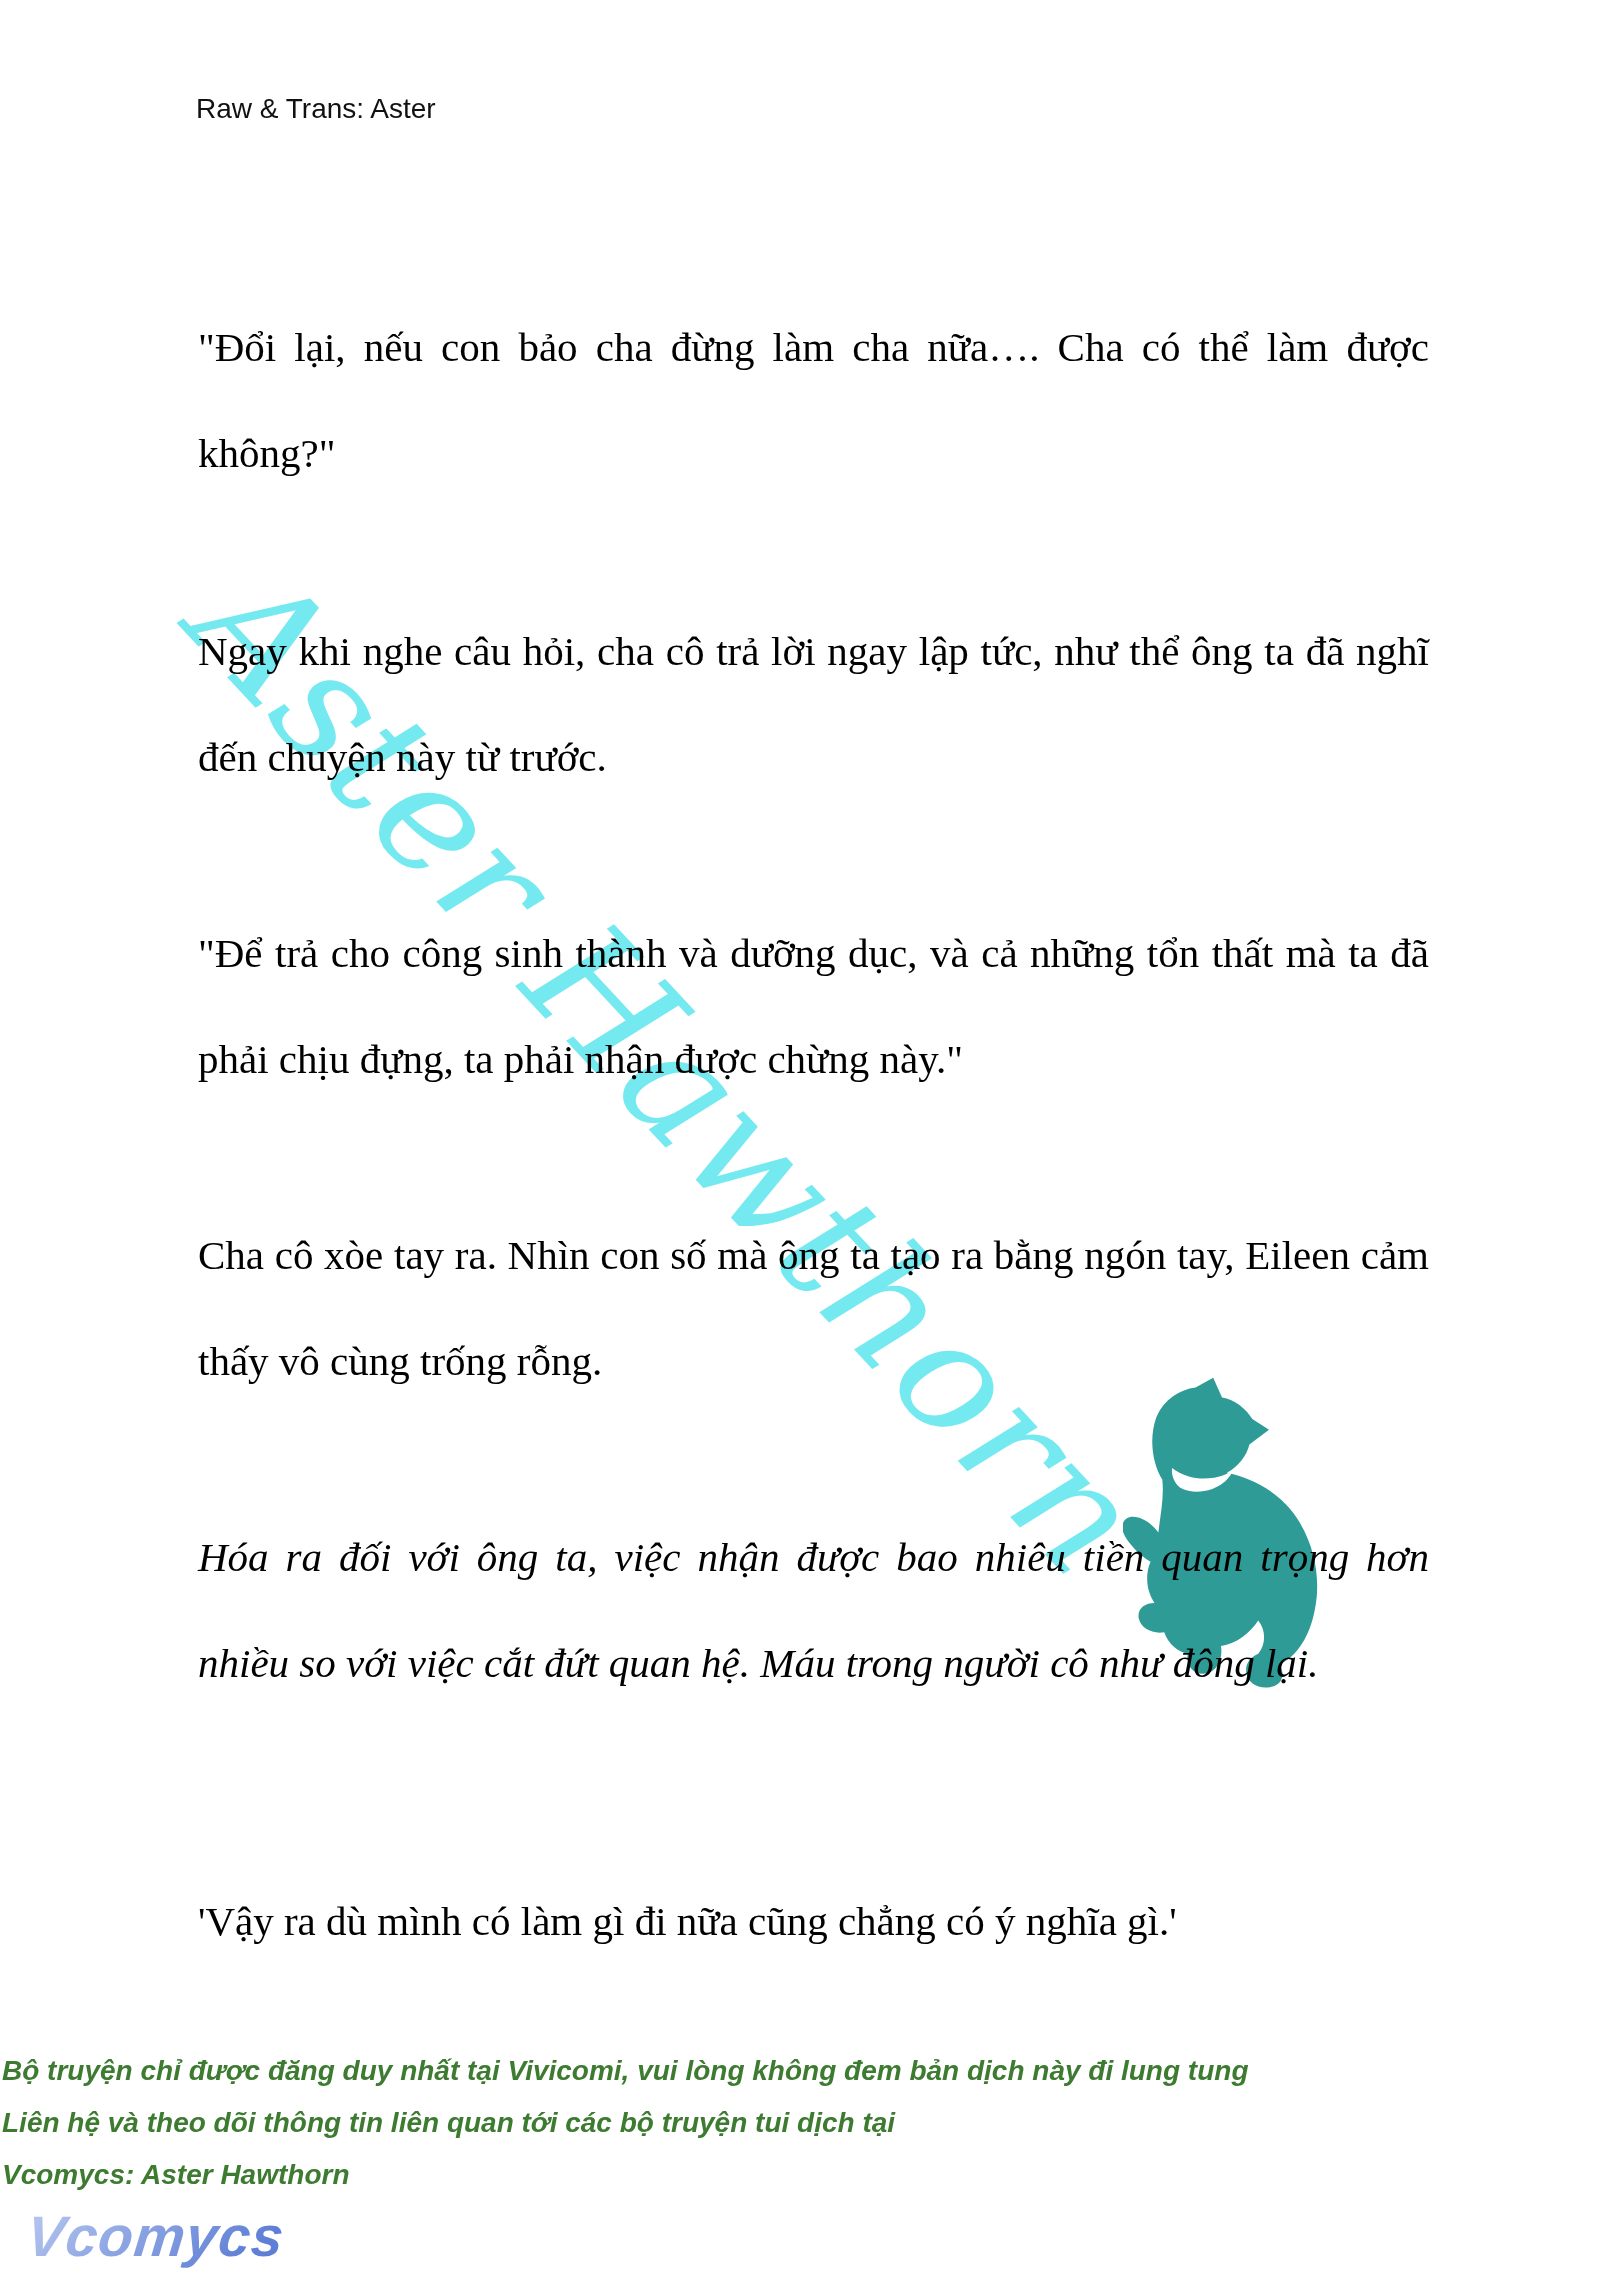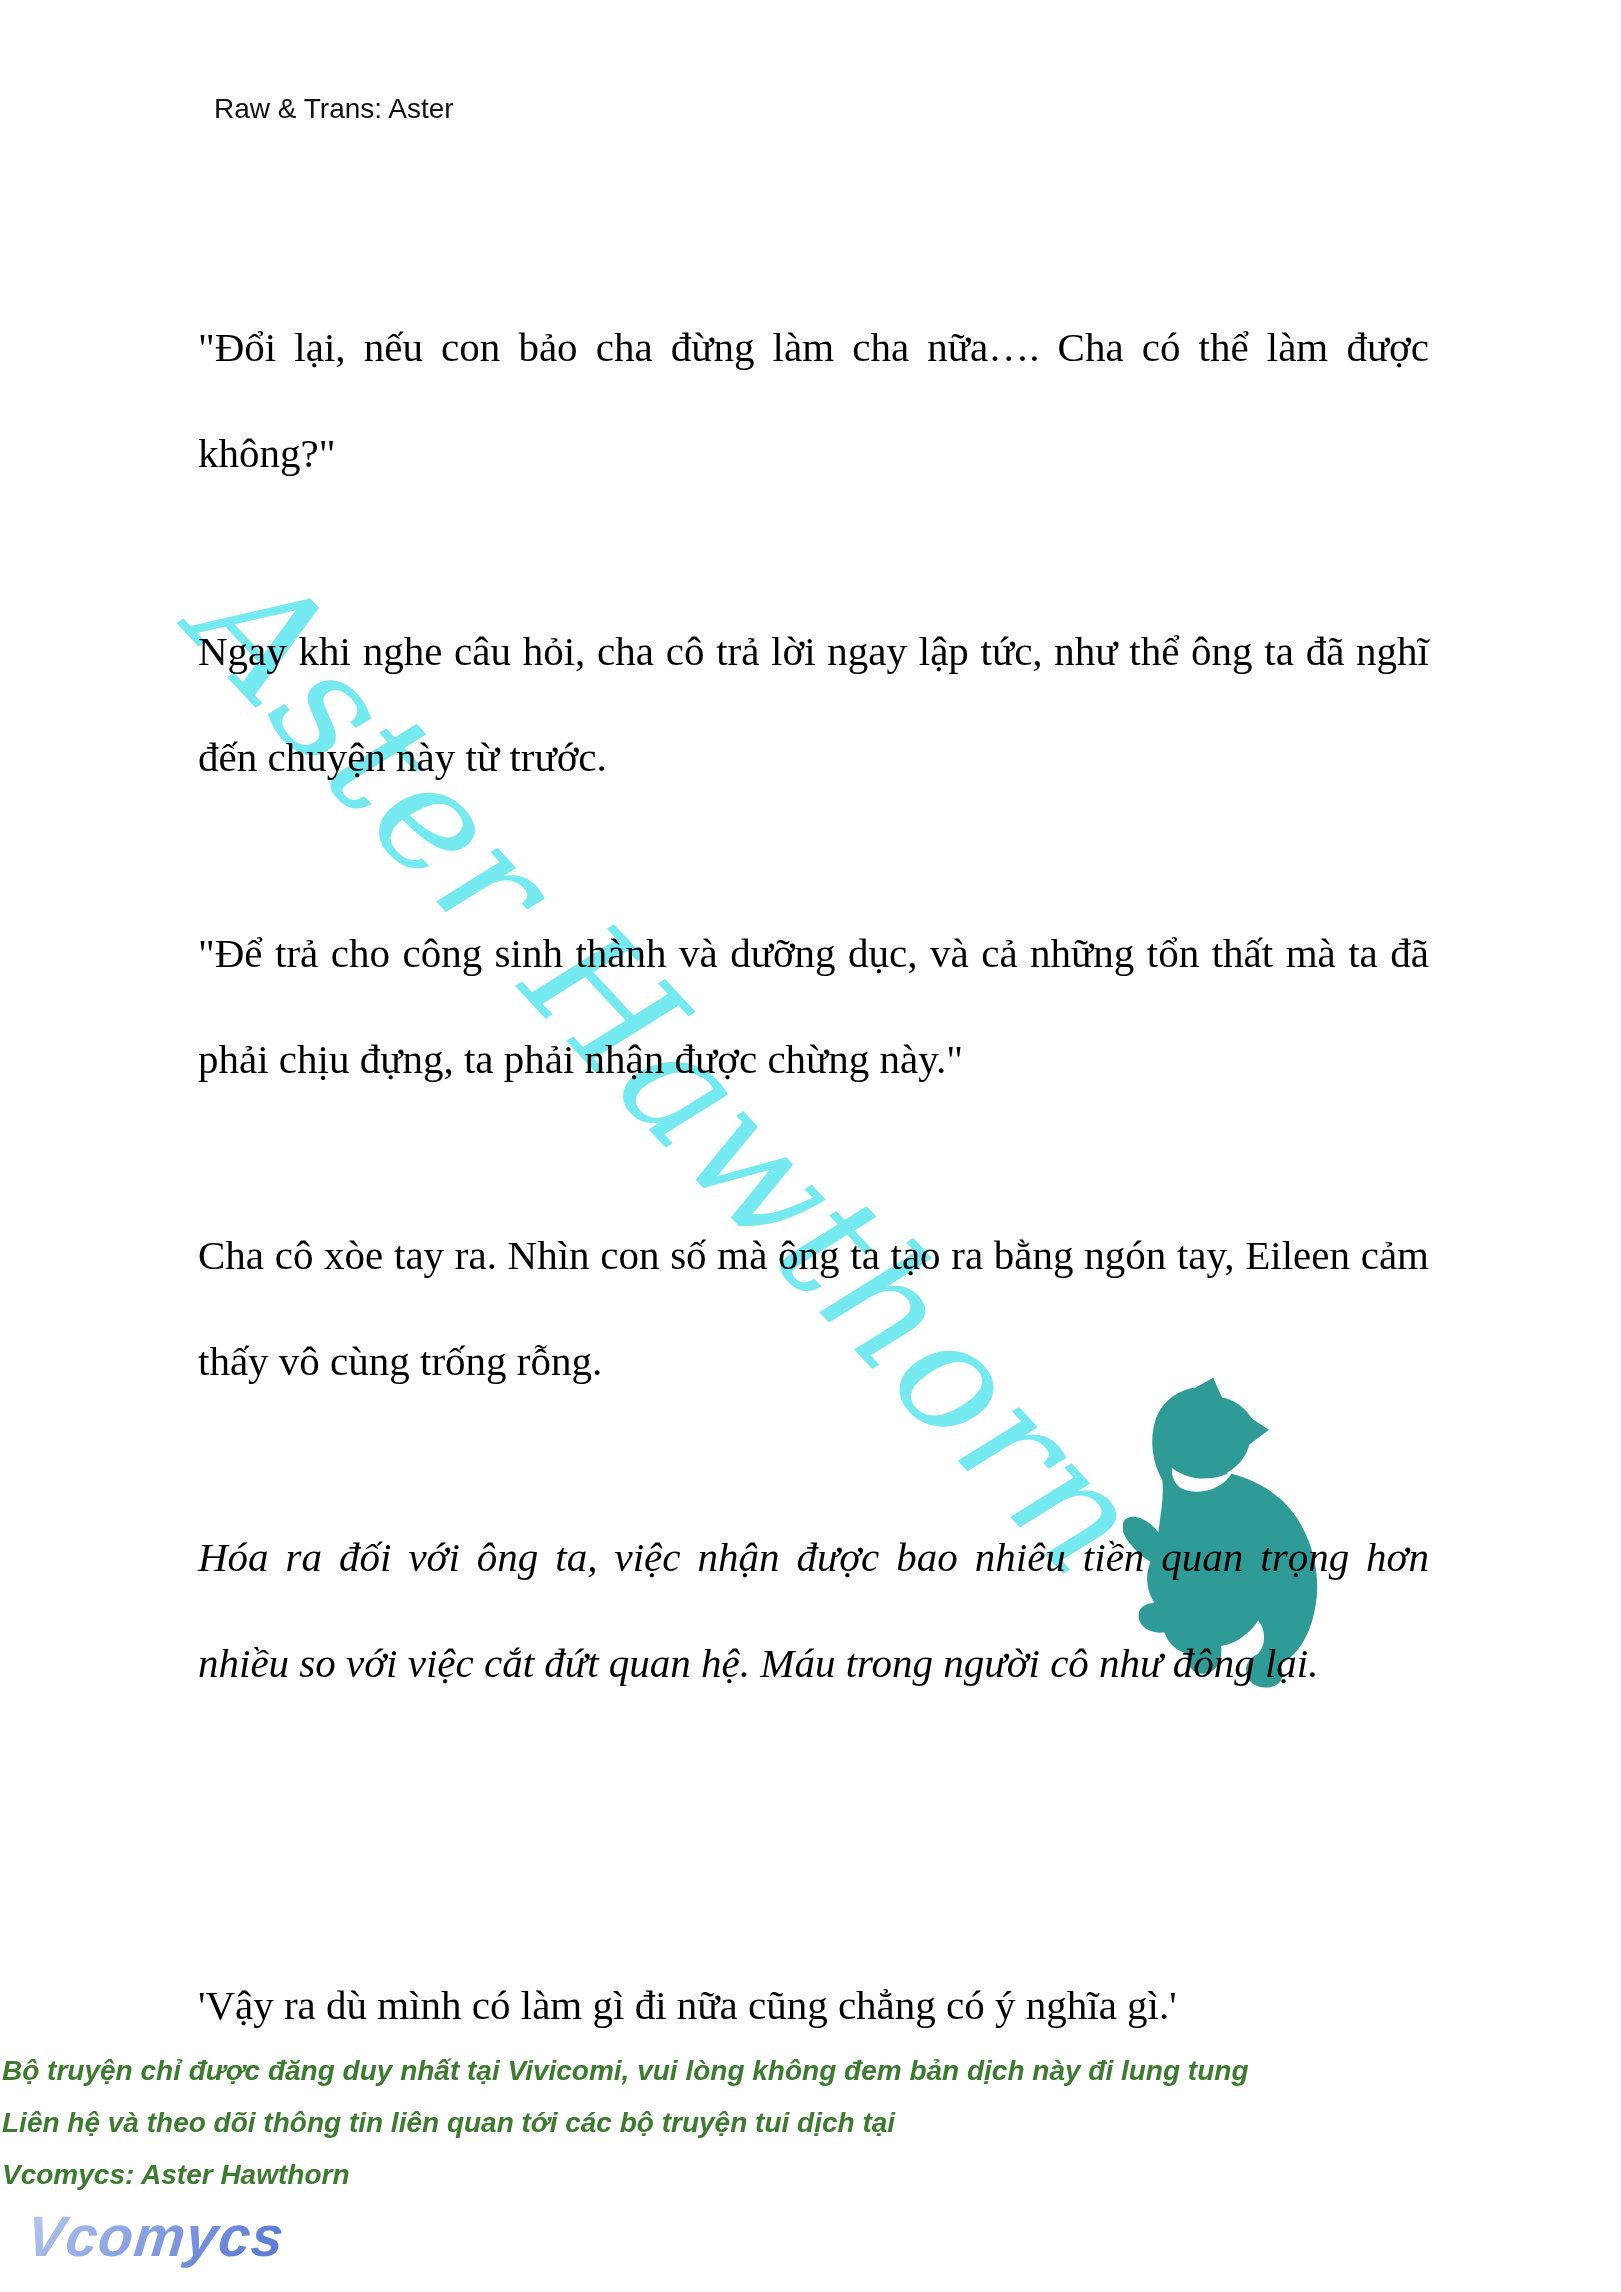--- a/index.html
+++ b/index.html
@@ -16,21 +16,20 @@
     font-family: "Liberation Serif", "DejaVu Serif", serif;
   }
   .header-label {
     position: absolute;
     left: 196px;
     top: 93px;
     font-family: "Liberation Sans", sans-serif;
     font-size: 28px;
     color: #111111;
     z-index: 3;
-    margin-left: 18px;
   }
   .watermark {
     position: absolute;
     left: 282px;
     top: 541px;
     font-size: 157px;
     font-style: italic;
     font-family: "DejaVu Serif", "Liberation Serif", serif;
     color: var(--watermark-color, #74e9f0);
     white-space: nowrap;
@@ -60,21 +59,21 @@
     line-height: 106px;
     color: #000000;
     text-align: justify;
     z-index: 2;
   }
   .p1 { top: 294px; }
   .p2 { top: 598px; }
   .p3 { top: 900px; }
   .p4 { top: 1202px; }
   .p5 { top: 1504px; font-style: italic; }
-  .p6 { top: 1952px; }
+  .p6 { top: 1868px; }
   .footer {
     position: absolute;
     left: 2px;
     top: 2045px;
     width: 100%;
     text-align: left;
     font-family: "Liberation Sans", sans-serif;
     font-style: italic;
     font-weight: bold;
     font-size: 28px;

